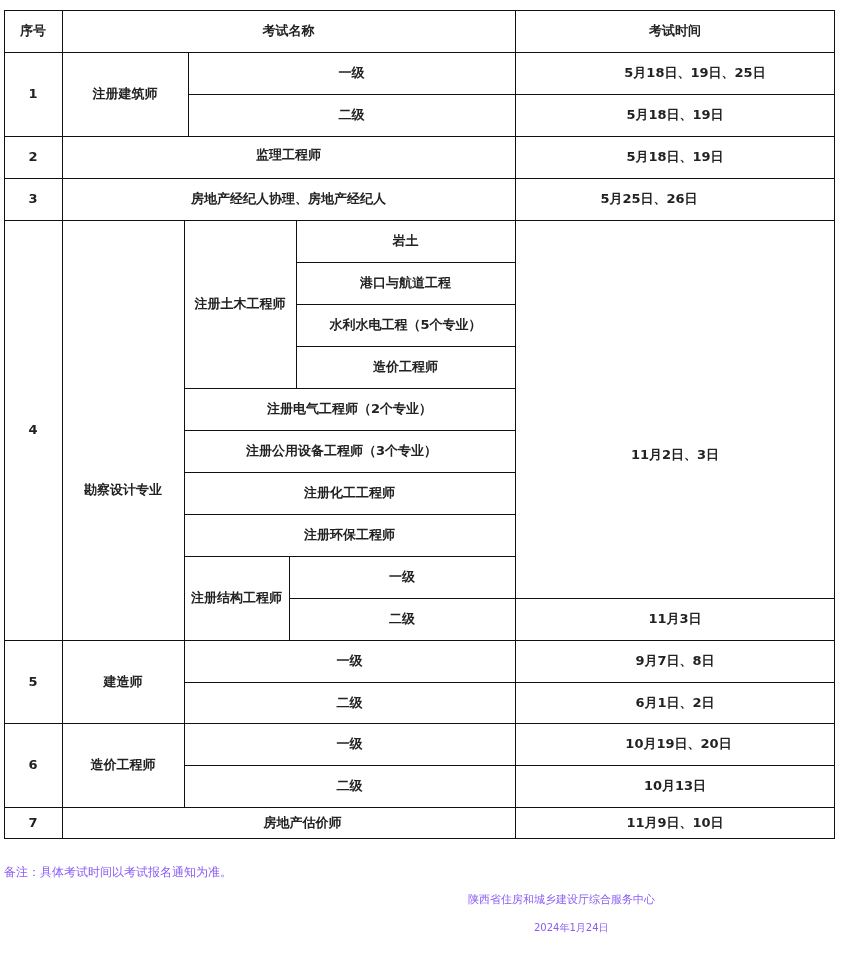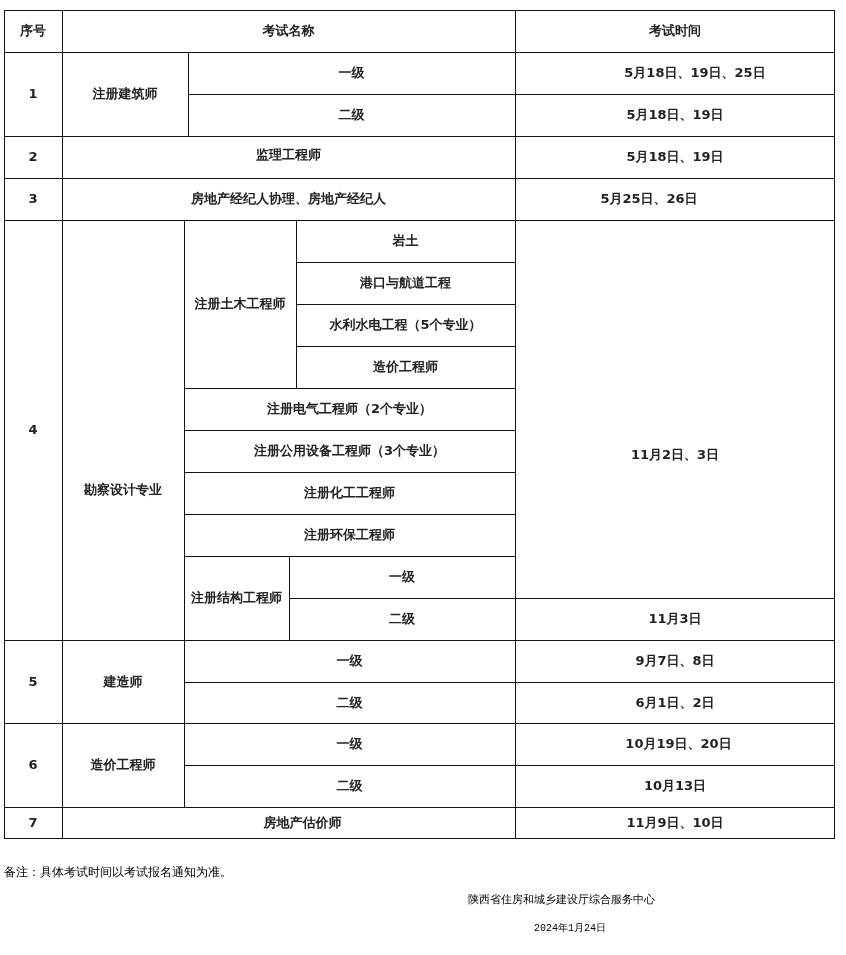--- a/index.html
+++ b/index.html
@@ -1,21 +1,21 @@
 <!DOCTYPE html>
 <html><head>
 <meta charset="utf-8">
 <style>
   html,body{margin:0;padding:0;background:#fff;}
   body{width:846px;height:955px;position:relative;overflow:hidden;
        font-family:"DejaVu Sans","Liberation Sans",sans-serif;font-size:13px;color:#222;}
   .c{position:absolute;box-sizing:border-box;display:flex;align-items:center;justify-content:center;
      text-align:left;line-height:1.2;font-weight:bold;}
   .ln{position:absolute;background:#111;}
-  .note{position:absolute;font-size:12px;color:#000000;font-family:Liberation Mono, monospace;}
+  .note{position:absolute;font-size:12px;color:#8b5cf6;}
 </style>
 </head>
 <body>
 
 <div>
 
   <div class="ln" style="left:4px;top:10px;width:831px;height:1px"></div>
   <div class="ln" style="left:4px;top:838px;width:831px;height:1px"></div>
   <div class="ln" style="left:4px;top:10px;width:1px;height:829px"></div>
   <div class="ln" style="left:834px;top:10px;width:1px;height:829px"></div>
@@ -69,21 +69,21 @@
   <div class="c" style="left:515px;top:178px;width:268px;height:42px">5月25日、26日</div>
 
   <div class="c" style="left:4px;top:220px;width:58px;height:420px">4</div>
   <div class="c" style="left:62px;top:220px;width:122px;height:540px">勘察设计专业</div>
   <div class="c" style="left:184px;top:220px;width:112px;height:168px">注册土木工程师</div>
   <div class="c" style="left:296px;top:220px;width:219px;height:42px">岩土</div>
   <div class="c" style="left:296px;top:262px;width:219px;height:42px">港口与航道工程</div>
   <div class="c" style="left:296px;top:304px;width:219px;height:42px">水利水电工程（5个专业）</div>
   <div class="c" style="left:296px;top:346px;width:219px;height:42px">造价工程师</div>
   <div class="c" style="left:184px;top:388px;width:331px;height:42px">注册电气工程师（2个专业）</div>
-  <div class="c" style="left:184px;top:430px;width:331px;height:42px">注册公用设备工程师（3个专业）</div>
+  <div class="c" style="left:176px;top:430px;width:331px;height:42px">注册公用设备工程师（3个专业）</div>
   <div class="c" style="left:184px;top:472px;width:331px;height:42px">注册化工工程师</div>
   <div class="c" style="left:184px;top:514px;width:331px;height:42px">注册环保工程师</div>
   <div class="c" style="left:184px;top:556px;width:105px;height:84px">注册结构工程师</div>
   <div class="c" style="left:289px;top:556px;width:226px;height:42px">一级</div>
   <div class="c" style="left:289px;top:598px;width:226px;height:42px">二级</div>
   <div class="c" style="left:515px;top:220px;width:320px;height:469px">11月2日、3日</div>
   <div class="c" style="left:515px;top:598px;width:320px;height:42px">11月3日</div>
 
   <div class="c" style="left:4px;top:640px;width:58px;height:83px">5</div>
   <div class="c" style="left:62px;top:640px;width:122px;height:83px">建造师</div>

